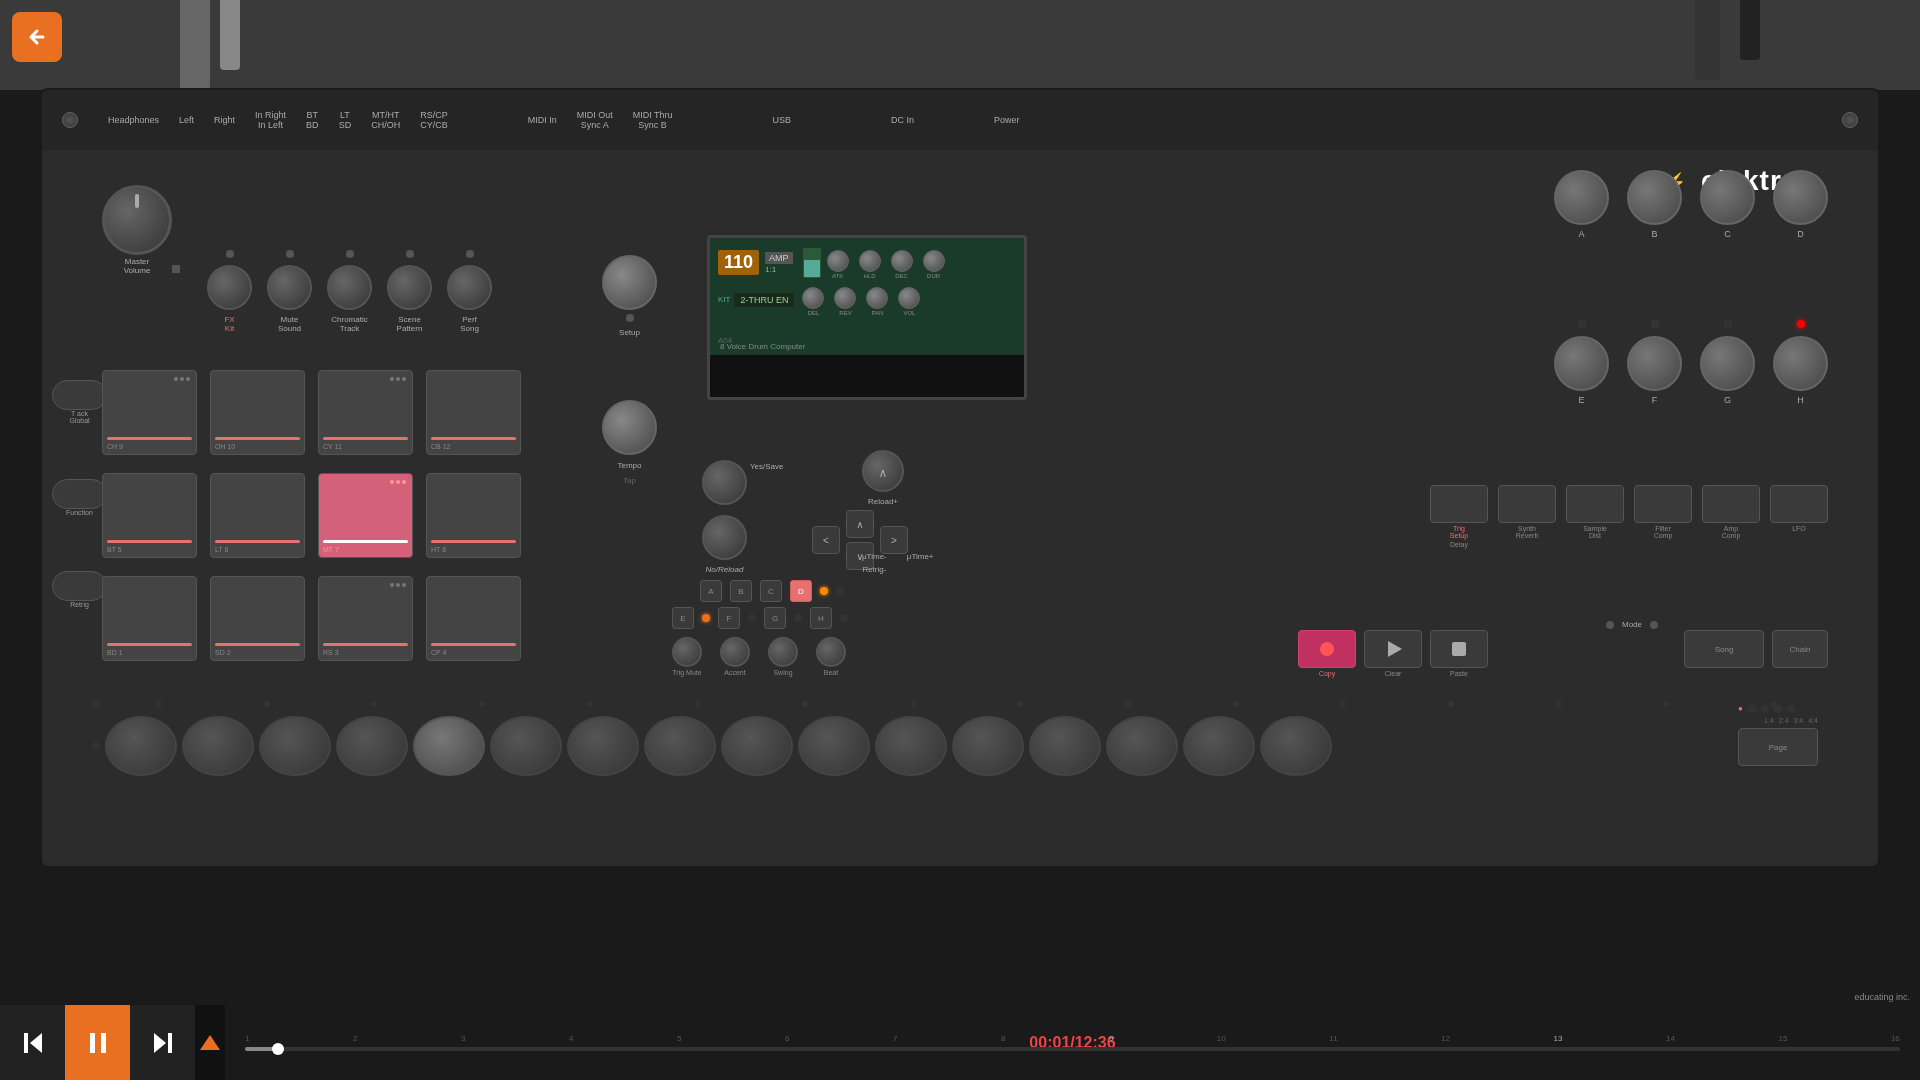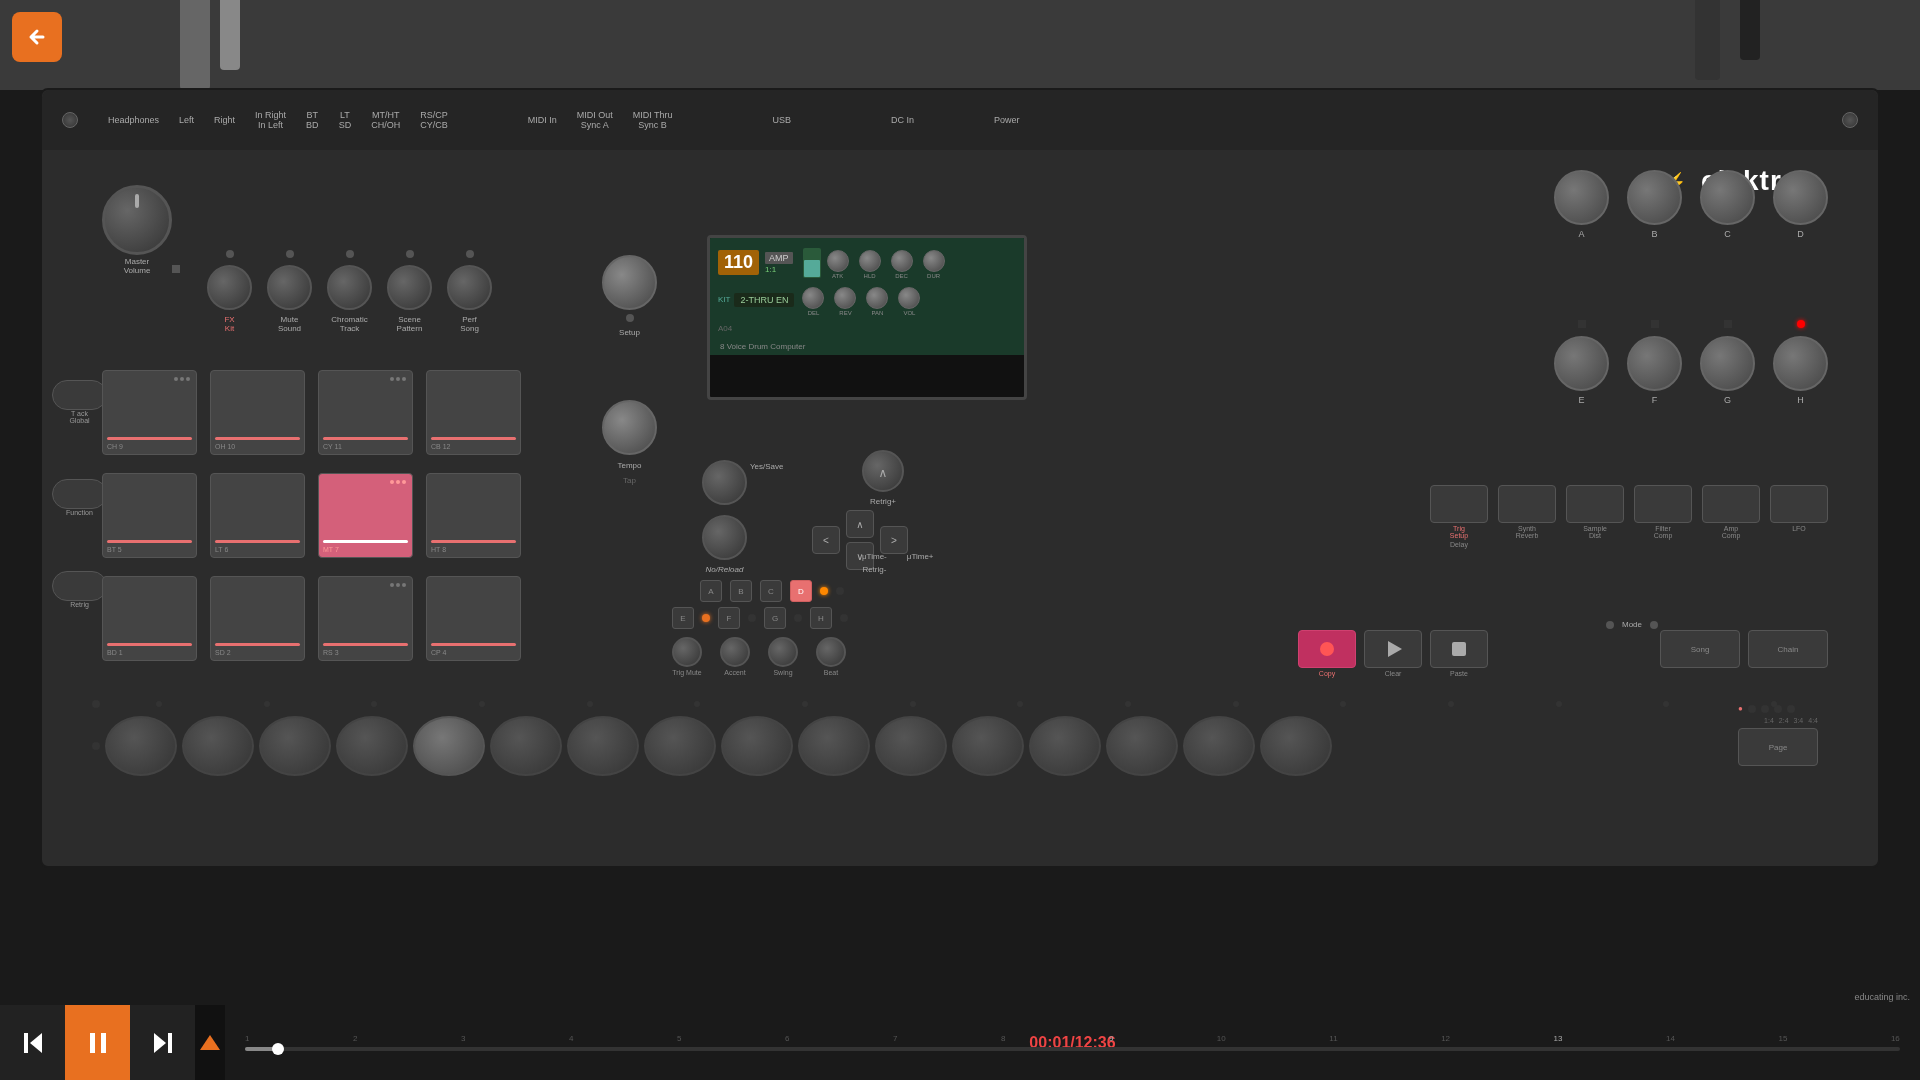--- a/index.html
+++ b/index.html
@@ -628,21 +628,21 @@
           <div class="screen-knob-group">
             <div class="screen-knob"></div>
             <div class="screen-knob-label">PAN</div>
           </div>
           <div class="screen-knob-group">
             <div class="screen-knob"></div>
             <div class="screen-knob-label">VOL</div>
           </div>
         </div>
       </div>
-      <div style="color:#666;font-size:8px;margin-top:8px;">A04</div>
+      <div style="color:#666;font-size:8px;margin-top:20px;">A04</div>
       <div class="voice-text">8 Voice Drum Computer</div>
     </div>
   </div>
 
   <div style="position:absolute;top:370px;left:660px;">
     <div style="display:flex;flex-direction:row;align-items:flex-start;gap:3px;">
       <div style="width:45px;height:45px;background:radial-gradient(circle at 35% 35%,#666,#333);border-radius:50%;border:2px solid #555;"></div>
       <div class="label-text">Yes/Save</div>
     </div>
   </div>
@@ -652,21 +652,21 @@
       <div style="width:45px;height:45px;background:radial-gradient(circle at 35% 35%,#666,#333);border-radius:50%;border:2px solid #555;"></div>
       <div class="label-text">No/Reload</div>
     </div>
   </div>
 
   <div style="position:absolute;top:360px;left:820px;display:flex;gap:20px;align-items:flex-start;">
     <div style="display:flex;flex-direction:column;align-items:center;gap:3px;">
       <div style="width:42px;height:42px;background:radial-gradient(circle at 35% 35%,#666,#333);border-radius:50%;border:2px solid #555;">
         <div style="text-align:center;line-height:42px;color:#aaa;font-size:12px;">∧</div>
       </div>
-      <div class="label-text">Retrig+</div>
+      <div class="label-text">Reload+</div>
     </div>
   </div>
 
   <div style="position:absolute;top:420px;left:770px;display:flex;gap:6px;align-items:center;">
     <div style="width:28px;height:28px;background:#3a3a3a;border-radius:4px;border:1px solid #555;display:flex;align-items:center;justify-content:center;">
       <span style="color:#aaa;font-size:10px;">&lt;</span>
     </div>
     <div style="display:flex;flex-direction:column;gap:4px;align-items:center;">
       <div style="width:28px;height:28px;background:#3a3a3a;border-radius:4px;border:1px solid #555;display:flex;align-items:center;justify-content:center;">
         <span style="color:#aaa;font-size:10px;">∧</span>
@@ -848,21 +848,21 @@
     </div>
   </div>
 
   <div style="position:absolute;top:540px;right:50px;display:flex;gap:8px;">
     <div style="display:flex;flex-direction:column;align-items:center;gap:2px;">
       <div style="width:80px;height:38px;background:#3a3a3a;border-radius:4px;border:1px solid #555;display:flex;align-items:center;justify-content:center;">
         <span style="color:#888;font-size:8px;">Song</span>
       </div>
     </div>
     <div style="display:flex;flex-direction:column;align-items:center;gap:2px;">
-      <div style="width:80px;height:38px;background:#3a3a3a;border-radius:4px;border:1px solid #555;display:flex;align-items:center;justify-content:center;">
+      <div style="width:56px;height:38px;background:#3a3a3a;border-radius:4px;border:1px solid #555;display:flex;align-items:center;justify-content:center;">
         <span style="color:#888;font-size:8px;">Chain</span>
       </div>
     </div>
   </div>
 
   <div style="position:absolute;bottom:100px;right:60px;display:flex;flex-direction:column;gap:4px;">
     <div style="display:flex;gap:5px;align-items:center;">
       <div style="color:#e87070;font-size:8px;">●</div>
       <div style="width:8px;height:8px;background:#333;border-radius:50%;"></div>
       <div style="width:8px;height:8px;background:#333;border-radius:50%;"></div>

